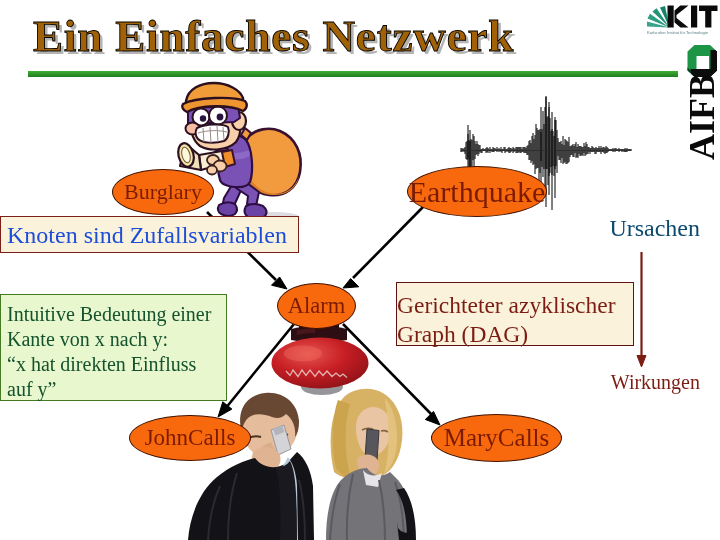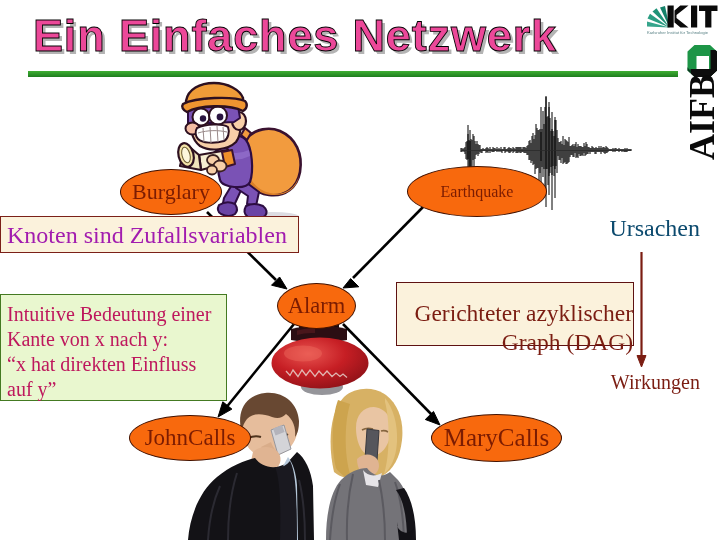--- a/index.html
+++ b/index.html
@@ -1,25 +1,25 @@
 <!DOCTYPE html>
 <html><head>
 <meta charset="utf-8">
 <style>
 html,body{margin:0;padding:0;background:#fff}
 #slide{position:relative;width:720px;height:540px;background:#ffffff;overflow:hidden;font-family:"Liberation Serif",serif}
-#title{position:absolute;left:33px;top:10px;font-family:Liberation Sans, sans-serif;font-weight:bold;font-size:45px;letter-spacing:0.85px;color:#ec4899;-webkit-text-stroke:0.9px #000;text-shadow:3px 3px 0 #b4b4b4;white-space:nowrap}
+#title{position:absolute;left:33px;top:10px;font-family:Liberation Serif, serif;font-weight:bold;font-size:45px;letter-spacing:0.85px;color:#a16207;-webkit-text-stroke:0.9px #000;text-shadow:3px 3px 0 #b4b4b4;white-space:nowrap}
 #gline{position:absolute;left:28px;top:71px;width:650px;height:6px;background:linear-gradient(to bottom,#3faf33,#1f7d1f);}
 .box{position:absolute;box-sizing:border-box}
-#knoten{left:-0.5px;top:216px;width:299.5px;height:37px;background:#fbf2dc;border:1.8px solid #7b2018;color:#a21caf;font-size:24px;line-height:33px;padding:2px 0 0 6.5px;white-space:nowrap}
-#greenbox{left:-0.5px;top:293.5px;width:227.5px;height:107px;background:#e9f7cf;border:1.8px solid #447a22;color:#be185d;font-size:20px;line-height:25px;padding:7px 0 0 6.5px;white-space:nowrap}
-#dagbox{left:396px;top:282px;width:238px;height:64px;background:#fbf2dc;border:1.7px solid #5e1212;color:#7b1d12;font-size:23.5px;line-height:29px;text-align:right;padding-top:16px;white-space:nowrap}
+#knoten{left:-0.5px;top:216px;width:299.5px;height:37px;background:#fbf2dc;border:1.8px solid #7b2018;color:#1d4ed8;font-size:24px;line-height:33px;padding:2px 0 0 6.5px;white-space:nowrap}
+#greenbox{left:-0.5px;top:293.5px;width:227.5px;height:107px;background:#e9f7cf;border:1.8px solid #447a22;color:#14532d;font-size:20px;line-height:25px;padding:7px 0 0 6.5px;white-space:nowrap}
+#dagbox{left:396px;top:282px;width:238px;height:64px;background:#fbf2dc;border:1.7px solid #5e1212;color:#7b1d12;font-size:23.5px;line-height:29px;text-align:left;padding-top:8px;white-space:nowrap}
 .ell{position:absolute;background:#f8690d;border:1.5px solid #431200;border-radius:50%;color:#7b1c02;display:flex;align-items:center;justify-content:center;white-space:nowrap}
-#eBurglary{left:120px;top:169px;width:100px;height:44px;font-size:22px}
-#eEarthquake{left:407px;top:166px;width:138px;height:49px;font-size:16px}
+#eBurglary{left:112px;top:169px;width:100px;height:44px;font-size:22px}
+#eEarthquake{left:407px;top:166px;width:138px;height:49px;font-size:30px}
 #eAlarm{left:277px;top:283px;width:77px;height:44px;font-size:22.5px}
 #eJohn{left:129px;top:415px;width:120px;height:44px;font-size:23px}
 #eMary{left:431px;top:414px;width:129px;height:46px;font-size:25px}
 #ursachen{position:absolute;right:20px;top:215px;font-size:24px;color:#0c4a6e}
 #wirkungen{position:absolute;right:20px;top:370.5px;font-size:20px;color:#7b1d12}
 svg{position:absolute;left:0;top:0;overflow:visible;will-change:transform}
 </style>
 </head>
 <body>
 <div id="slide">

